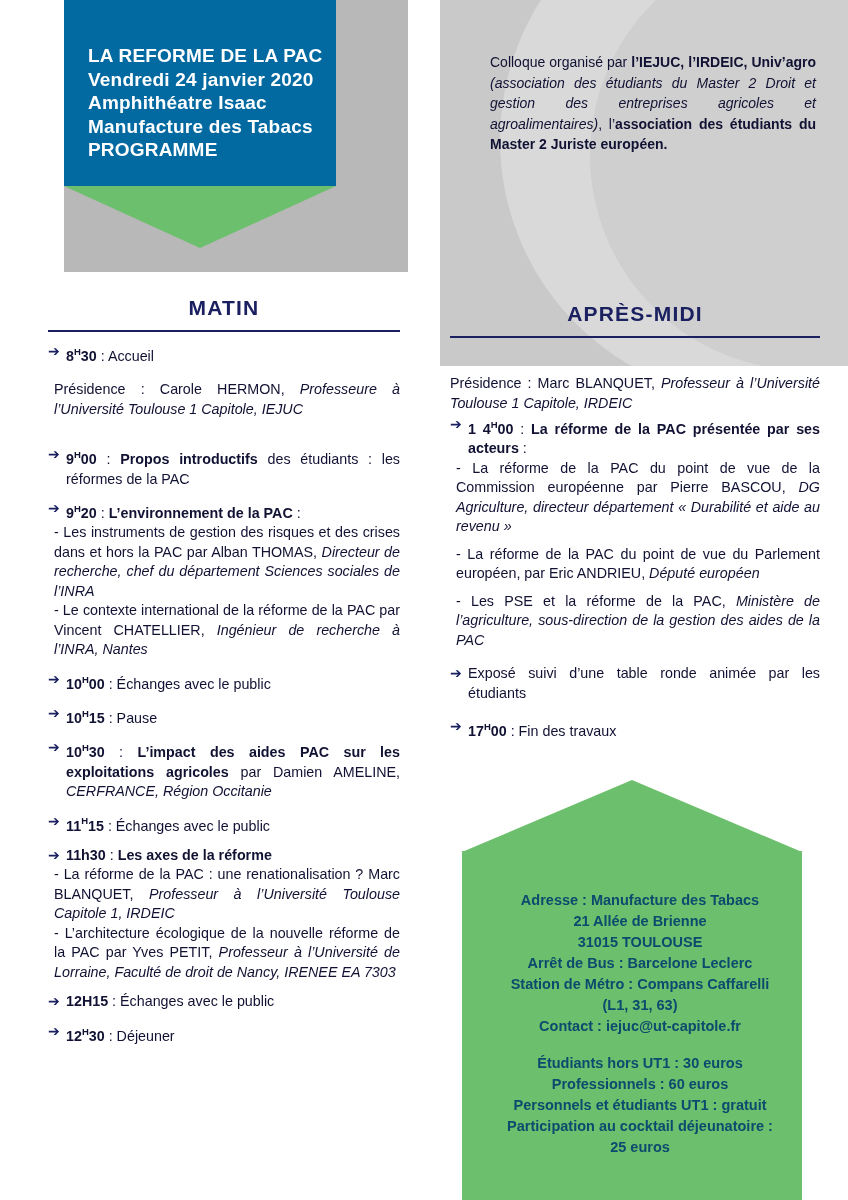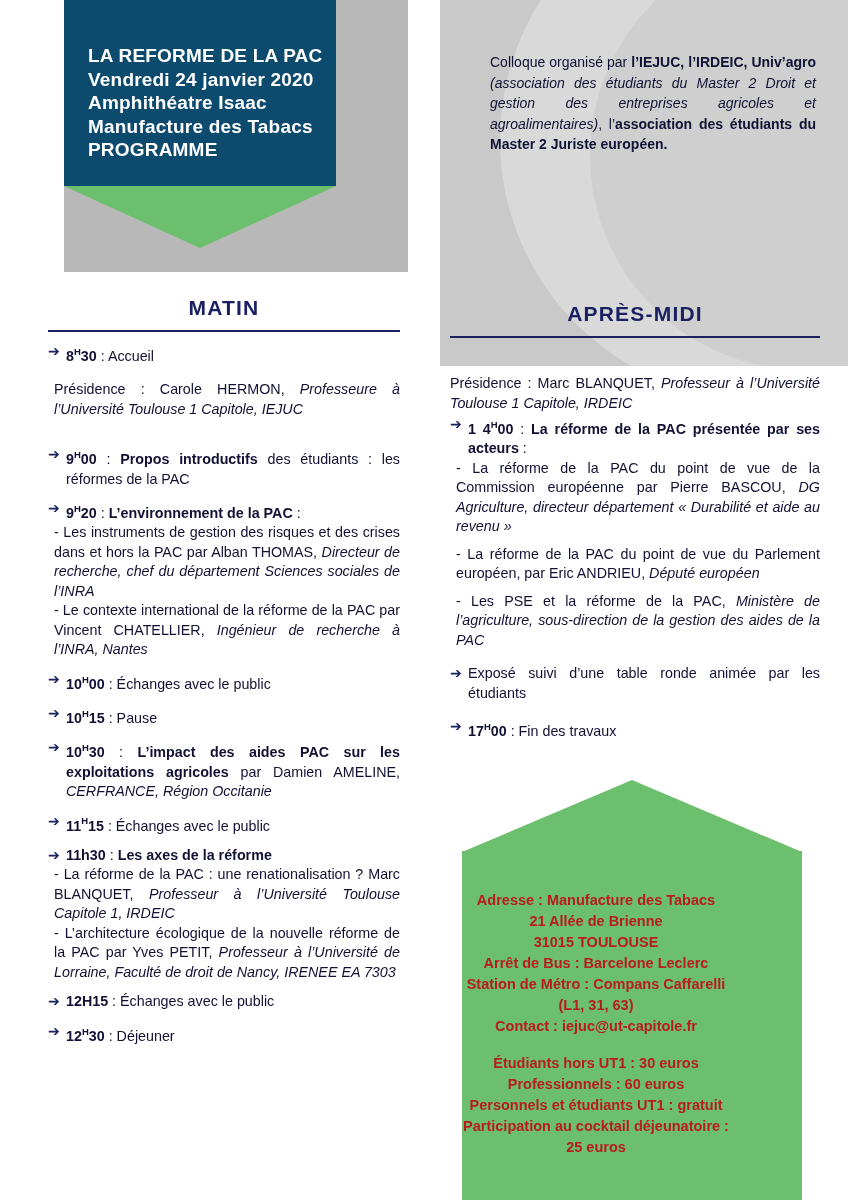--- a/index.html
+++ b/index.html
@@ -74,21 +74,21 @@
     background: #b8b8b8;
   }
 
   
   .banner {
     position: absolute;
     top: 0;
     left: 64px;
     width: 272px;
     height: 186px;
-    background: #0c4a6e;
+    background: #0369a1;
     box-sizing: border-box;
     padding: 44px 0 0 24px;
   }
   .banner-point {
     position: absolute;
     top: 186px;
     left: 64px;
     width: 0;
     height: 0;
     border-left: 136px solid transparent;
@@ -203,24 +203,25 @@
     width: 340px;
     height: 349px;
     background: #6cbf6c;
   }
   .house-text {
     position: absolute;
     top: 110px;
     left: 0;
     width: 268px;
     text-align: center;
-    color: #b91c1c;
+    color: #0c4a6e;
     font-size: 14.5px;
     line-height: 21px;
     font-weight: bold;
+    padding-left: 44px;
   }
   .house-text .gap { height: 16px; }
 </style>
 </head>
 <body>
 
 <div class="page">
 
   <div class="bg-top-right">
     <div class="bg-arc1"></div>

